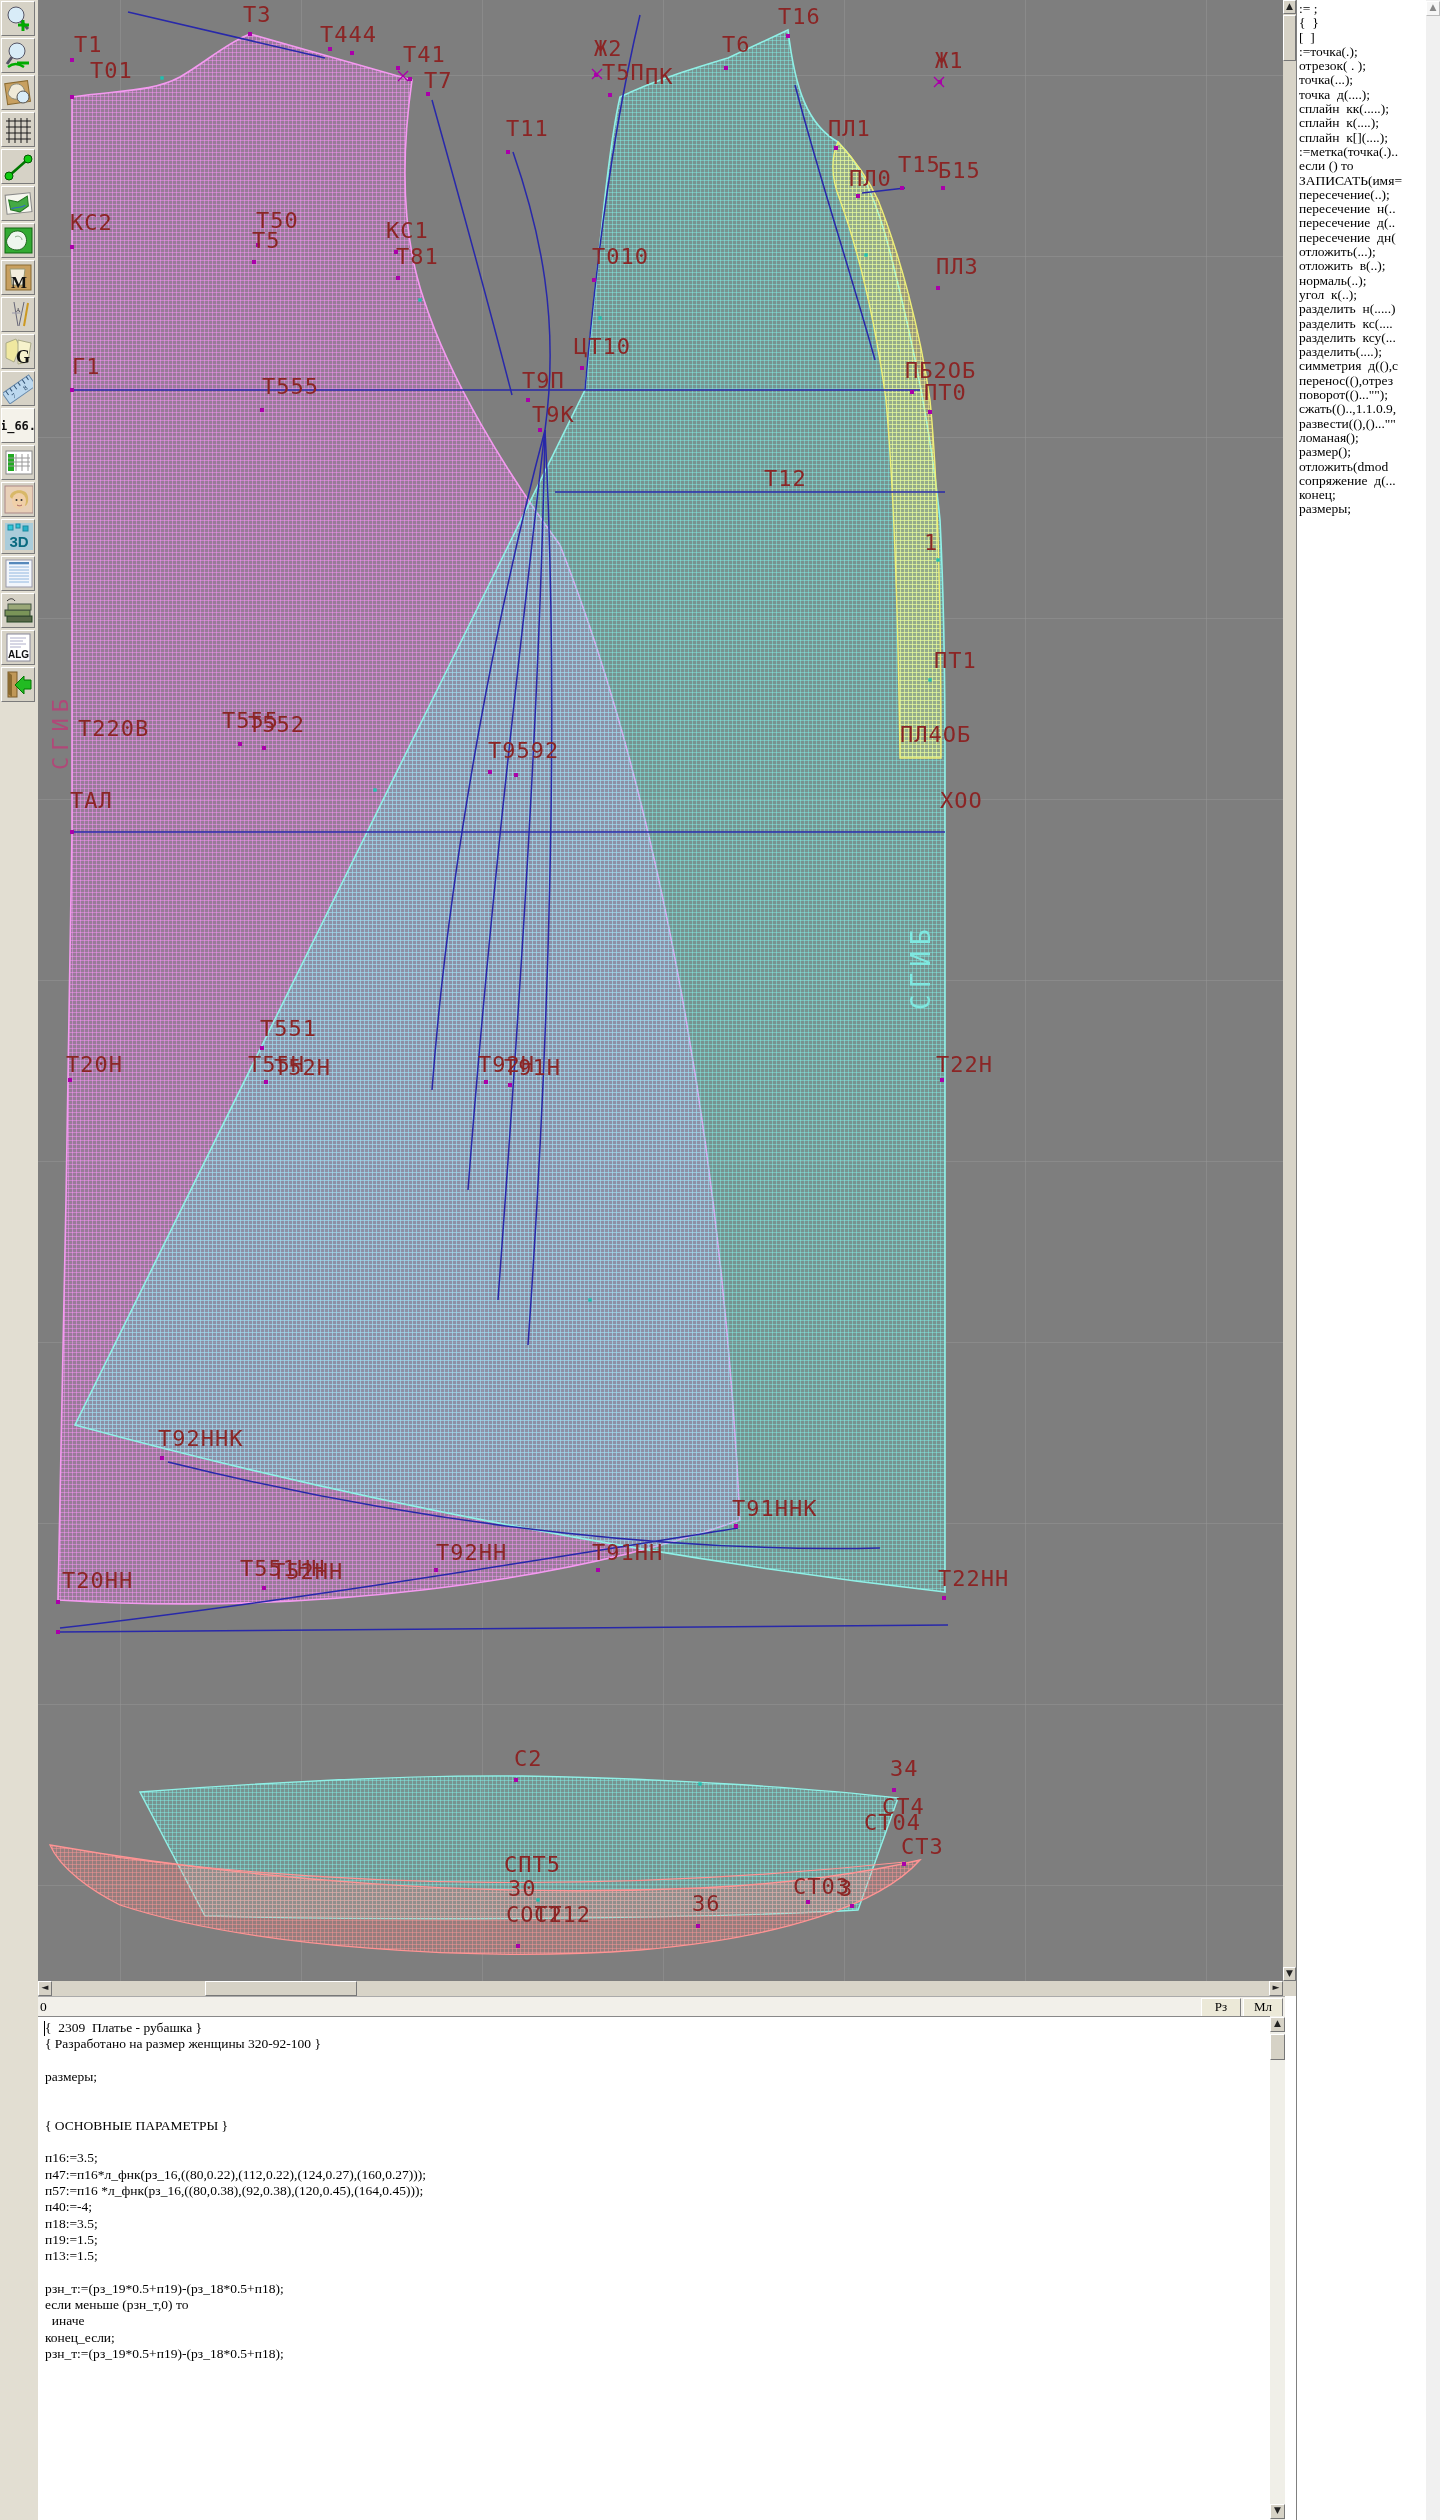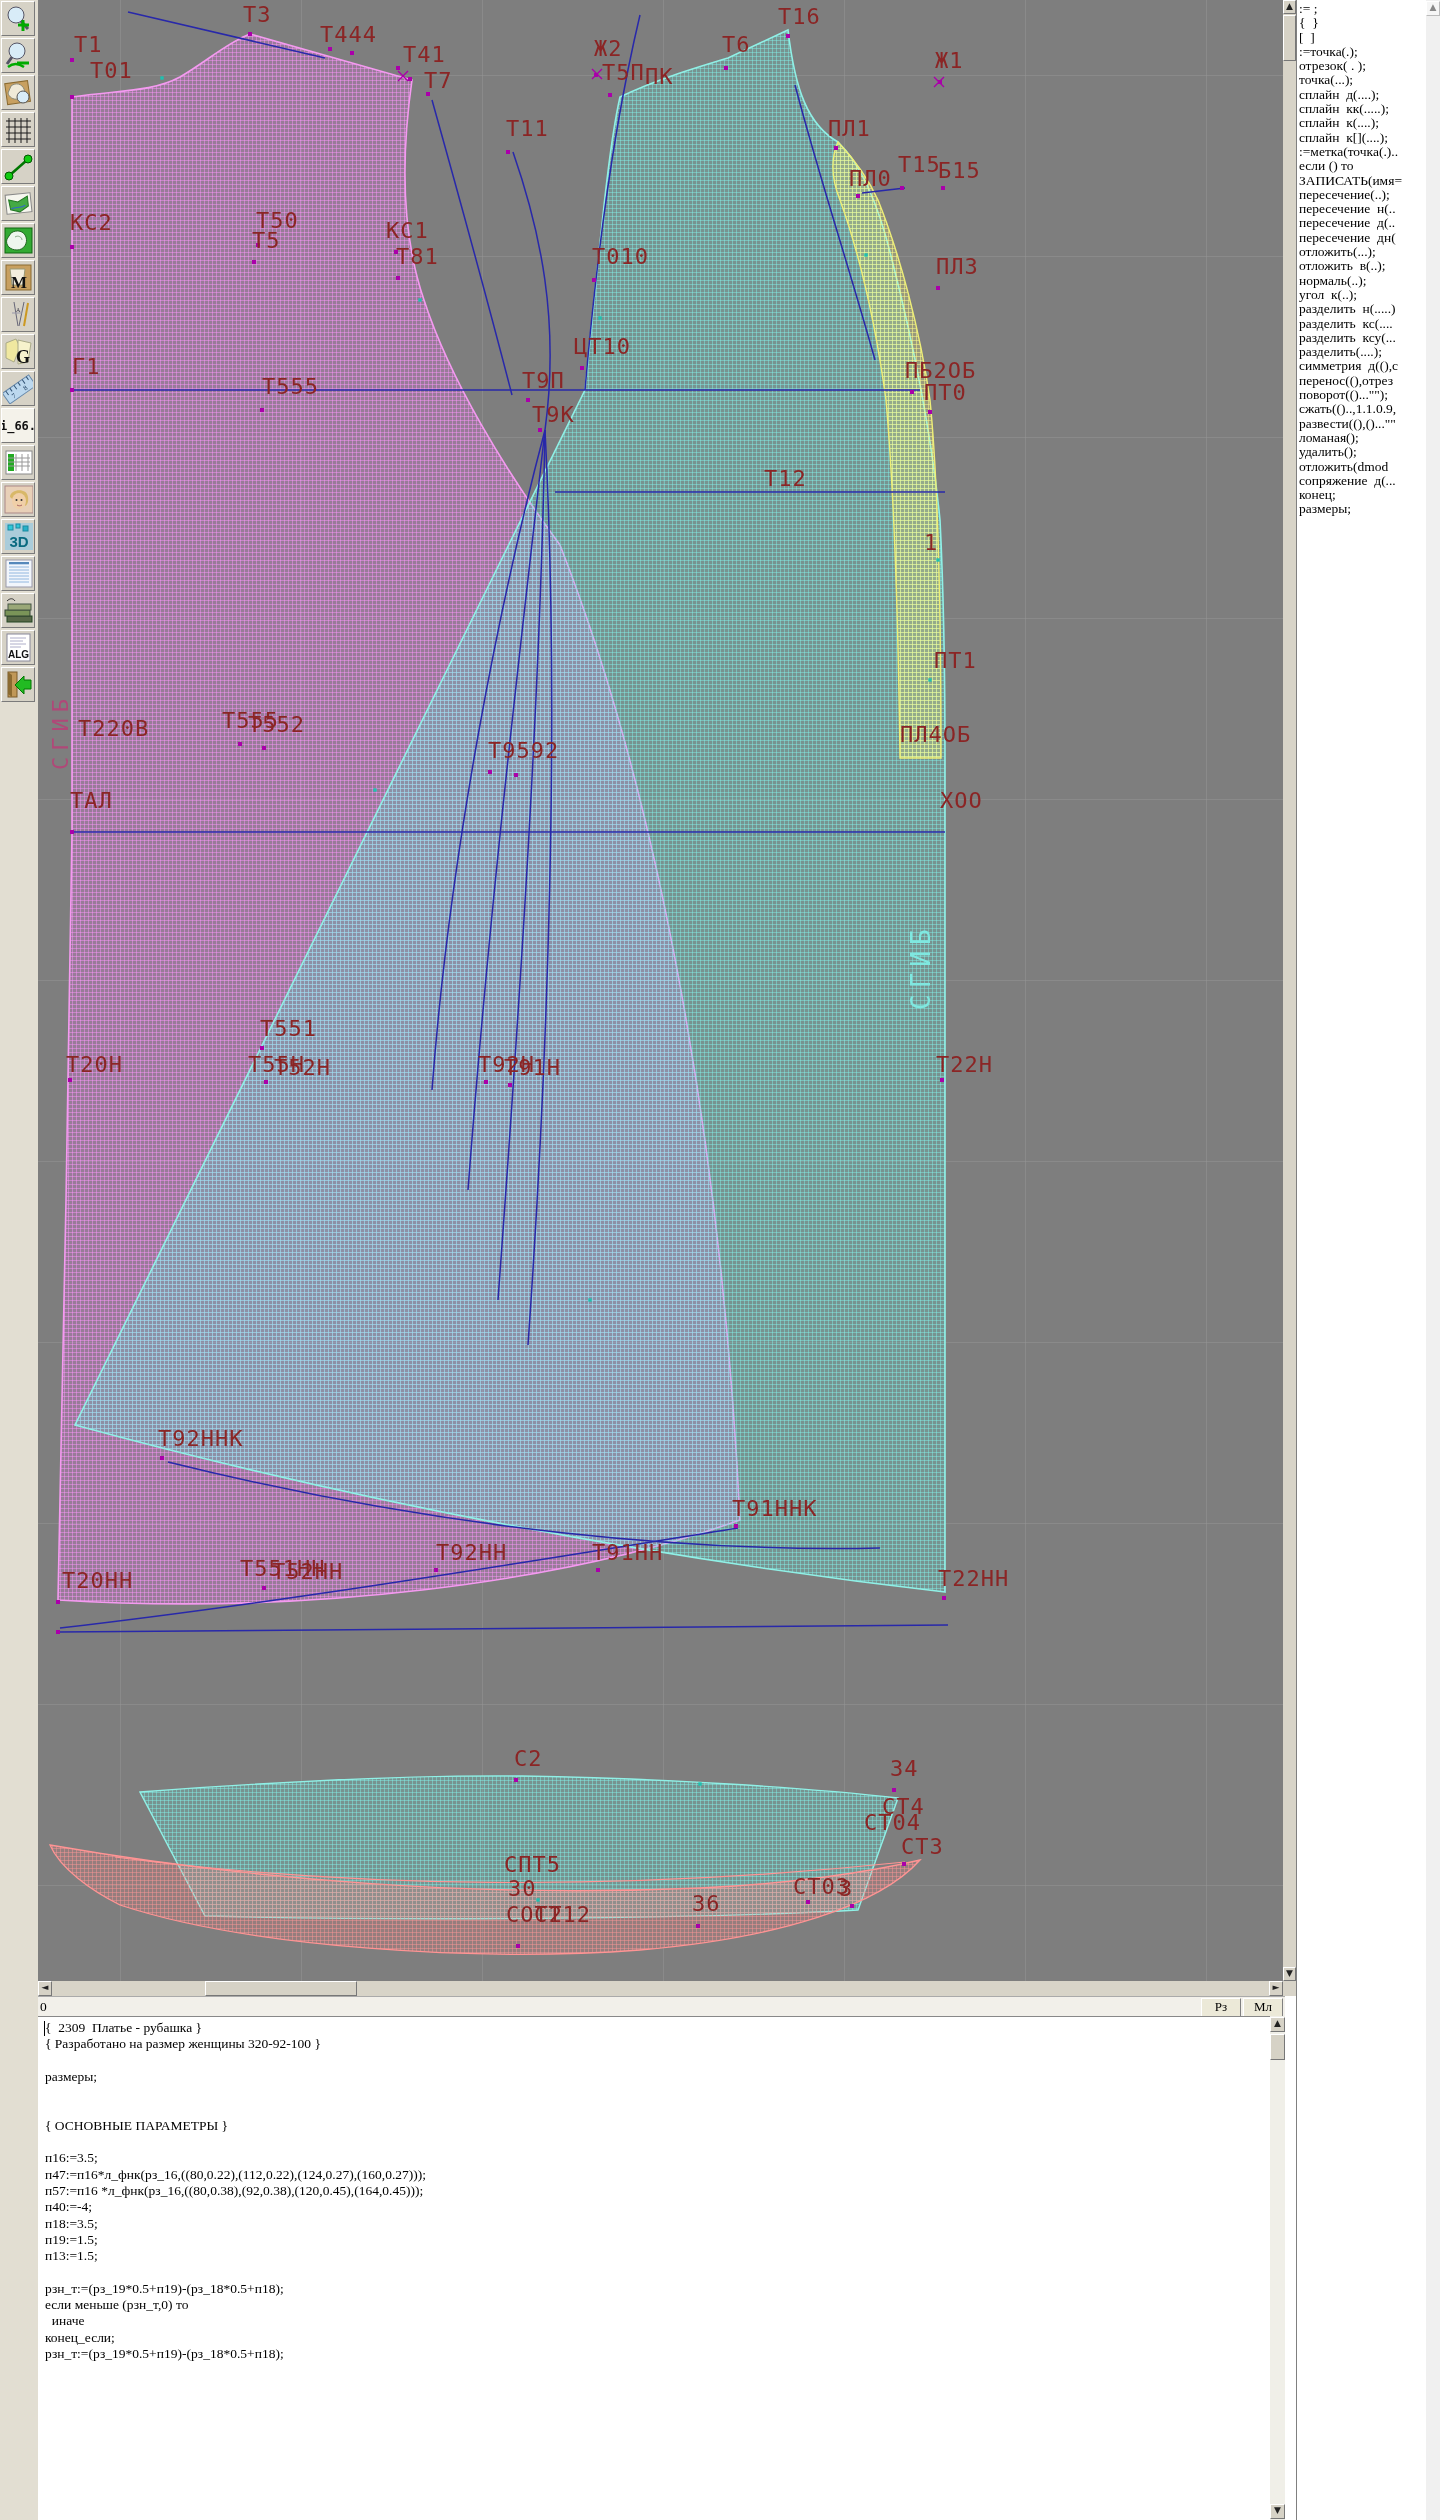--- a/index.html
+++ b/index.html
@@ -473,21 +473,21 @@
 
   <div id="right-gap"></div>
   <div id="right-panel">
     <div id="cmd-list" style="padding-top:2px;">
         <div class="cmd-item">:= ;</div>
         <div class="cmd-item">{  }</div>
         <div class="cmd-item">[  ]</div>
         <div class="cmd-item">:=точка(.);</div>
         <div class="cmd-item">отрезок( . );</div>
         <div class="cmd-item">точка(...);</div>
-        <div class="cmd-item">сплайн  д(....);</div>
+        <div class="cmd-item">точка  д(....);</div>
         <div class="cmd-item">сплайн  кк(.....);</div>
         <div class="cmd-item">сплайн  к(....);</div>
         <div class="cmd-item">сплайн  к[](....);</div>
         <div class="cmd-item">:=метка(точка(.)..</div>
         <div class="cmd-item">если () то</div>
         <div class="cmd-item">ЗАПИСАТЬ(имя=</div>
         <div class="cmd-item">пересечение(..);</div>
         <div class="cmd-item">пересечение  н(..</div>
         <div class="cmd-item">пересечение  д(..</div>
         <div class="cmd-item">пересечение  дн(</div>
@@ -498,21 +498,21 @@
         <div class="cmd-item">разделить  н(.....)</div>
         <div class="cmd-item">разделить  кс(....</div>
         <div class="cmd-item">разделить  ксу(...</div>
         <div class="cmd-item">разделить(....);</div>
         <div class="cmd-item">симметрия  д((),с</div>
         <div class="cmd-item">перенос((),отрез</div>
         <div class="cmd-item">поворот(()..."");</div>
         <div class="cmd-item">сжать(()..,1.1.0.9,</div>
         <div class="cmd-item">развести((),()...""</div>
         <div class="cmd-item">ломаная();</div>
-        <div class="cmd-item">удалить();</div>
+        <div class="cmd-item">размер();</div>
         <div class="cmd-item">отложить(dmod</div>
         <div class="cmd-item">сопряжение  д(...</div>
         <div class="cmd-item">конец;</div>
         <div class="cmd-item">размеры;</div>
       </div>
   </div>
   <div id="panel-scroll" class="sb">
     <div class="sb-btn" style="left:0;top:1px;width:14px;height:15px;background:#f6f6f6;border-color:#fff #bbb #bbb #fff;color:#888;">▲</div>
   </div>
 

